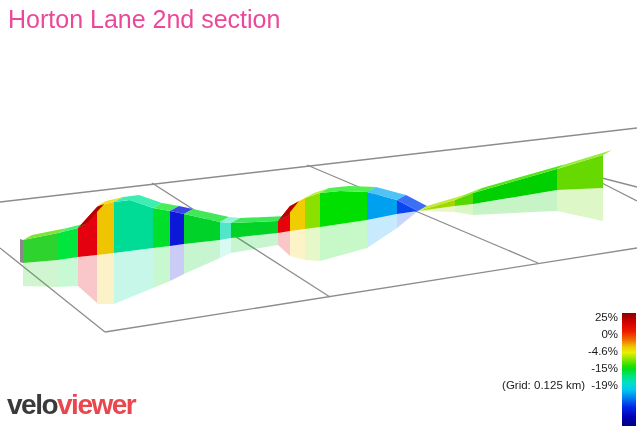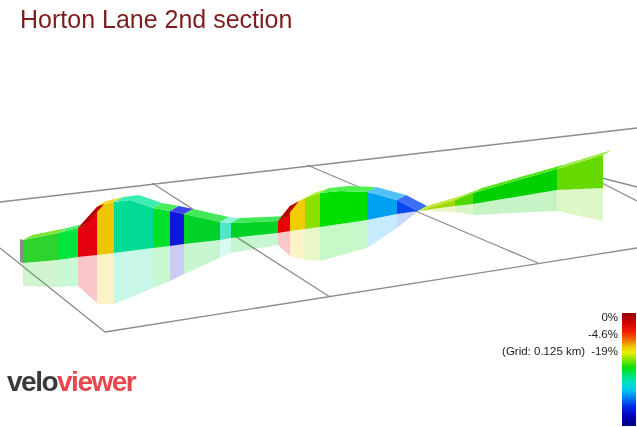--- a/index.html
+++ b/index.html
@@ -1,25 +1,25 @@
 <!DOCTYPE html>
 <html><head>
 <meta charset="utf-8">
 <style>
   html,body{margin:0;padding:0;background:#fff;}
   #stage{position:relative;width:637px;height:427px;background:#ffffff;overflow:hidden;
          font-family:"Liberation Sans", sans-serif;}
   #chart-svg{position:absolute;left:0;top:0;}
-  .page-title{position:absolute;left:8px;top:5px;font-size:25px;color:#7f1d1d;letter-spacing:0;
-              font-family:"Liberation Sans", sans-serif;margin-left:12px;}
+  .page-title{position:absolute;left:8px;top:5px;font-size:25px;color:#ec4899;letter-spacing:0;
+              font-family:"Liberation Sans", sans-serif;}
   .legend{position:absolute;right:19px;top:309px;text-align:right;}
   .legend-row{height:17px;line-height:17px;font-size:11.5px;color:#1a1a1a;white-space:nowrap;}
   .legend-row .note{margin-right:6px;color:#1a1a1a;}
   .legend-bar{position:absolute;left:622px;top:313px;width:14px;height:113px;}
-  .brand{position:absolute;left:7px;top:368px;font-size:28px;font-weight:bold;
+  .brand{position:absolute;left:7px;top:391px;font-size:28px;font-weight:bold;
          letter-spacing:-1.5px;line-height:28px;cursor:pointer;}
   .brand span{font-family:"Liberation Sans", sans-serif;}
 </style>
 </head>
 <body>
 
 <div id="stage">
 
   <svg id="chart-svg" width="637" height="427" viewBox="0 0 637 427">
       <line x1="0" y1="202" x2="637" y2="128" stroke="#8c8c8c" stroke-width="1.3"></line>
@@ -88,22 +88,24 @@
       <polygon points="397,200 418,211 427,206 406,195" fill="#3C6EF6"></polygon>
       <polygon points="418,211 455,200 464,195 427,206" fill="#C2E833"></polygon>
       <polygon points="455,200 473,193 482,188 464,195" fill="#89EA2B"></polygon>
       <polygon points="473,193 557,169 566,164 482,188" fill="#52E61A"></polygon>
       <polygon points="557,169 603,155 612,150 566,164" fill="#99EC3B"></polygon>
     </svg>
 
   <div class="page-title">Horton Lane 2nd section</div>
 
   <div class="legend">
+    <div class="legend-row">25%</div>
     <div class="legend-row">0%</div>
     <div class="legend-row">-4.6%</div>
+    <div class="legend-row">-15%</div>
     <div class="legend-row">
       <span class="note">(Grid: 0.125 km)</span><span>-19%</span>
     </div>
   </div>
 
   <div class="legend-bar" style="background: linear-gradient(rgb(140, 0, 0) 0%, rgb(208, 0, 0) 8%, rgb(240, 24, 0) 16%, rgb(240, 112, 0) 24%, rgb(240, 200, 0) 30%, rgb(232, 240, 0) 35%, rgb(152, 232, 0) 40%, rgb(32, 224, 0) 47%, rgb(0, 224, 32) 50%, rgb(0, 228, 130) 56%, rgb(0, 224, 200) 62%, rgb(0, 200, 240) 68%, rgb(0, 128, 240) 75%, rgb(0, 40, 232) 83%, rgb(0, 0, 180) 92%, rgb(0, 0, 128) 100%);"></div>
 
   <div class="brand">
     <span style="color: rgb(59, 58, 59);">velo</span><span style="color: rgb(233, 71, 78);">viewer</span>
   </div>

